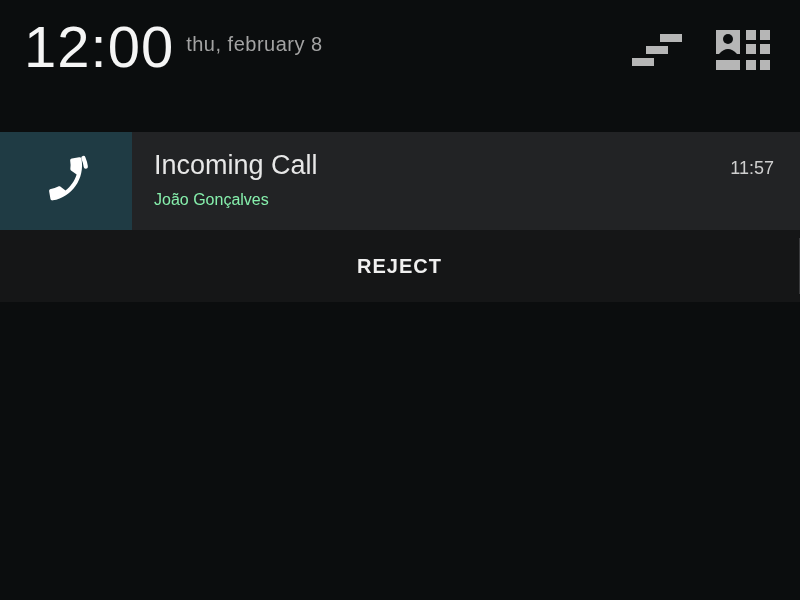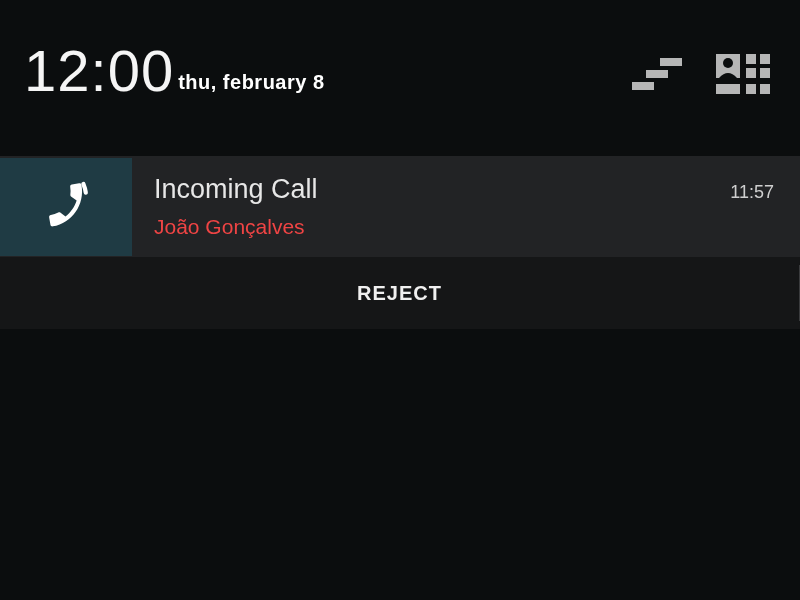--- a/index.html
+++ b/index.html
@@ -14,56 +14,55 @@
 
   
   .statusbar {
     display: flex;
     align-items: flex-end;
     justify-content: space-between;
     padding: 18px 30px 10px 24px;
   }
   .statusbar-left {
     display: flex;
-    align-items: flex-end;
-    gap: 4px;
-    margin-top: 24px;
+    align-items: center;
+    gap: 12px;
   }
   .clock {
     font-size: 58px;
     font-weight: 100;
     letter-spacing: 1px;
     line-height: 1;
     color: #f5f5f5;
   }
   .date {
     font-size: 20px;
-    font-weight: 700;
-    color: #ffffff;
+    font-weight: 400;
+    color: #a3a3a3;
     padding-bottom: 6px;
     letter-spacing: 0.5px;
   }
   .statusbar-right {
     display: flex;
     align-items: center;
     gap: 32px;
     padding-bottom: 6px;
   }
   .statusbar-right svg { display:block; }
 
   
   .card {
     margin-top: 46px;
     width: 100%;
     background: #222325;
   }
 
   .card-top {
     display: flex;
-    align-items: center;
+    align-items: flex-start;
   }
   .icon-col {
     flex: 0 0 132px;
     background: #1f3b44;
     display: flex;
     align-items: center;
     justify-content: center;
     padding: 22px 0;
   }
   .body-col {
@@ -83,23 +82,23 @@
     font-size: 27px;
     font-weight: 300;
     color: #e7e7e7;
   }
   .time {
     font-size: 18px;
     font-weight: 300;
     color: #cfcfcf;
   }
   .caller {
-    font-size: 21px;
+    font-size: 16px;
     font-weight: 300;
-    color: #ef4444;
+    color: #86efac;
     margin-top: 10px;
   }
 
   
   .actions {
     display: flex;
     background: #151617;
     height: 72px;
   }
   .action {

